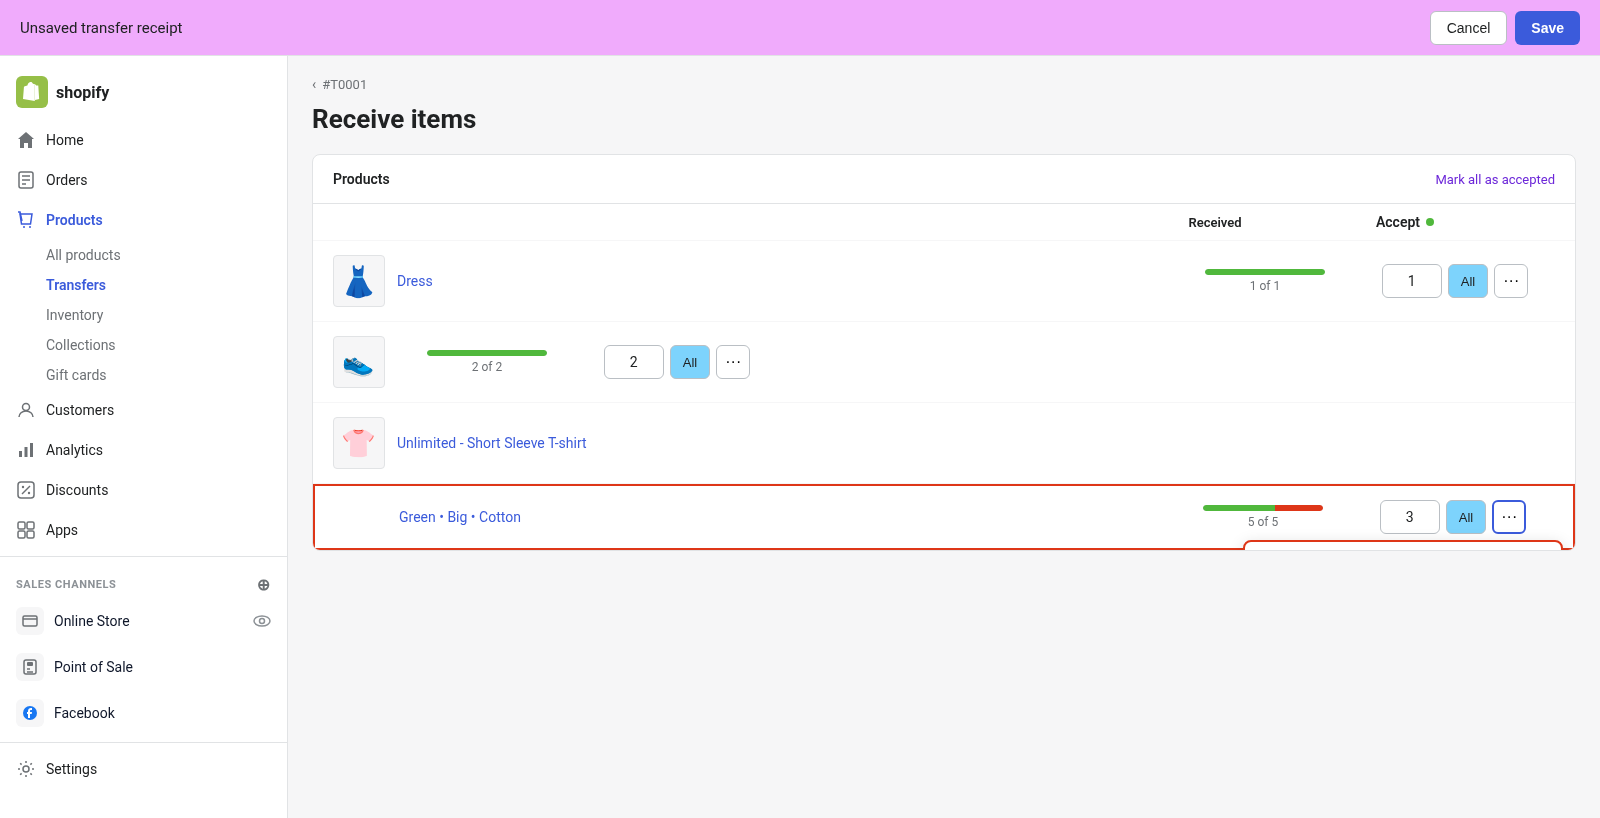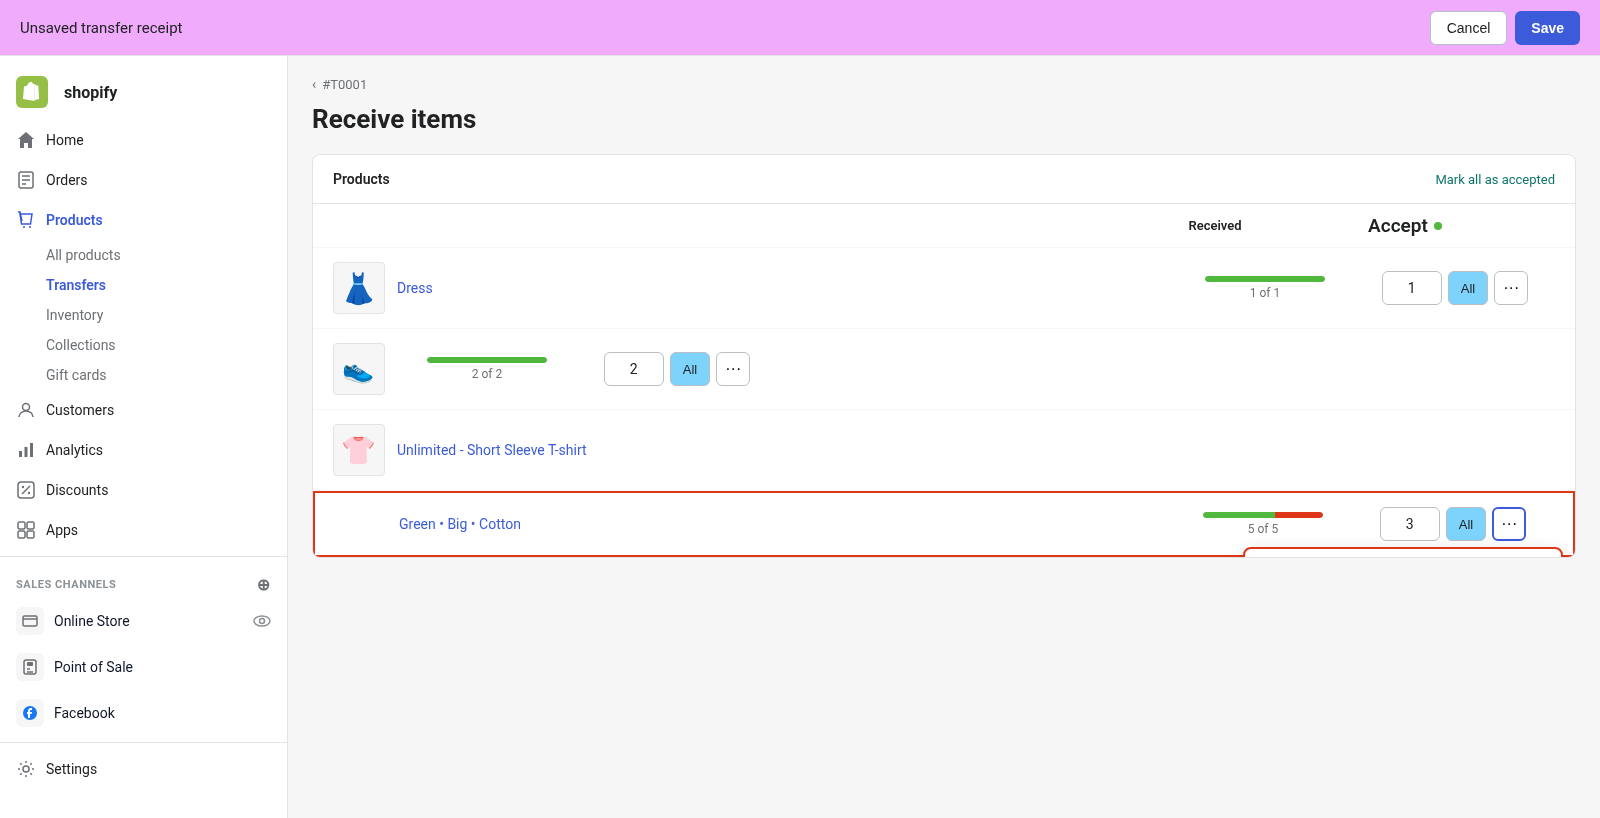--- a/index.html
+++ b/index.html
@@ -25,21 +25,21 @@
     
     .layout { display: flex; flex: 1; overflow: hidden; }
 
     
     .sidebar {
       width: 288px; background: #fff; border-right: 1px solid #e1e3e5;
       flex-shrink: 0; overflow-y: auto; padding: 8px 0;
       position: relative;
     }
     .shopify-logo {
-      display: flex; align-items: center; gap: 16px; padding: 12px 16px;
+      display: flex; align-items: center; gap: 8px; padding: 12px 16px;
       font-size: 16px; font-weight: 700; color: #202223;
     }
     .logo-icon {
       width: 32px; height: 32px; background: #96bf48; border-radius: 6px;
       display: flex; align-items: center; justify-content: center; color: #fff; font-size: 16px;
     }
     .sidebar-nav-item {
       display: flex; align-items: center; gap: 10px; padding: 10px 16px;
       cursor: pointer; color: #202223; font-size: 14px; text-decoration: none;
     }
@@ -79,29 +79,29 @@
 
     
     .products-card {
       background: #fff; border: 1px solid #e1e3e5; border-radius: 8px; overflow: hidden;
     }
     .products-card-header {
       display: flex; align-items: center; justify-content: space-between;
       padding: 16px 20px; border-bottom: 1px solid #e1e3e5;
     }
     .products-card-title { font-size: 14px; font-weight: 600; color: #202223; }
-    .mark-all-link { font-size: 13px; color: #0f766e; cursor: pointer; text-decoration: none; }
+    .mark-all-link { font-size: 13px; color: #6d28d9; cursor: pointer; text-decoration: none; }
 
     .col-headers {
       display: flex; align-items: center; padding: 10px 20px;
       border-bottom: 1px solid #f6f6f7;
     }
     .col-product-name { flex: 1; }
     .col-received { width: 180px; text-align: center; font-size: 13px; font-weight: 600; color: #202223; }
-    .col-accept { width: 200px; font-size: 19px; font-weight: 600; color: #202223; display: flex; align-items: center; justify-content: center; gap: 6px; }
+    .col-accept { width: 200px; font-size: 14px; font-weight: 600; color: #202223; display: flex; align-items: center; justify-content: center; gap: 6px; }
     .green-dot { width: 8px; height: 8px; background: #50b83c; border-radius: 50%; display: inline-block; }
     .col-actions { width: 50px; }
 
     
     .product-row {
       display: flex; align-items: center; padding: 14px 20px;
       border-bottom: 1px solid #f6f6f7;
     }
     .product-row:last-child { border-bottom: none; }
     .product-img {

